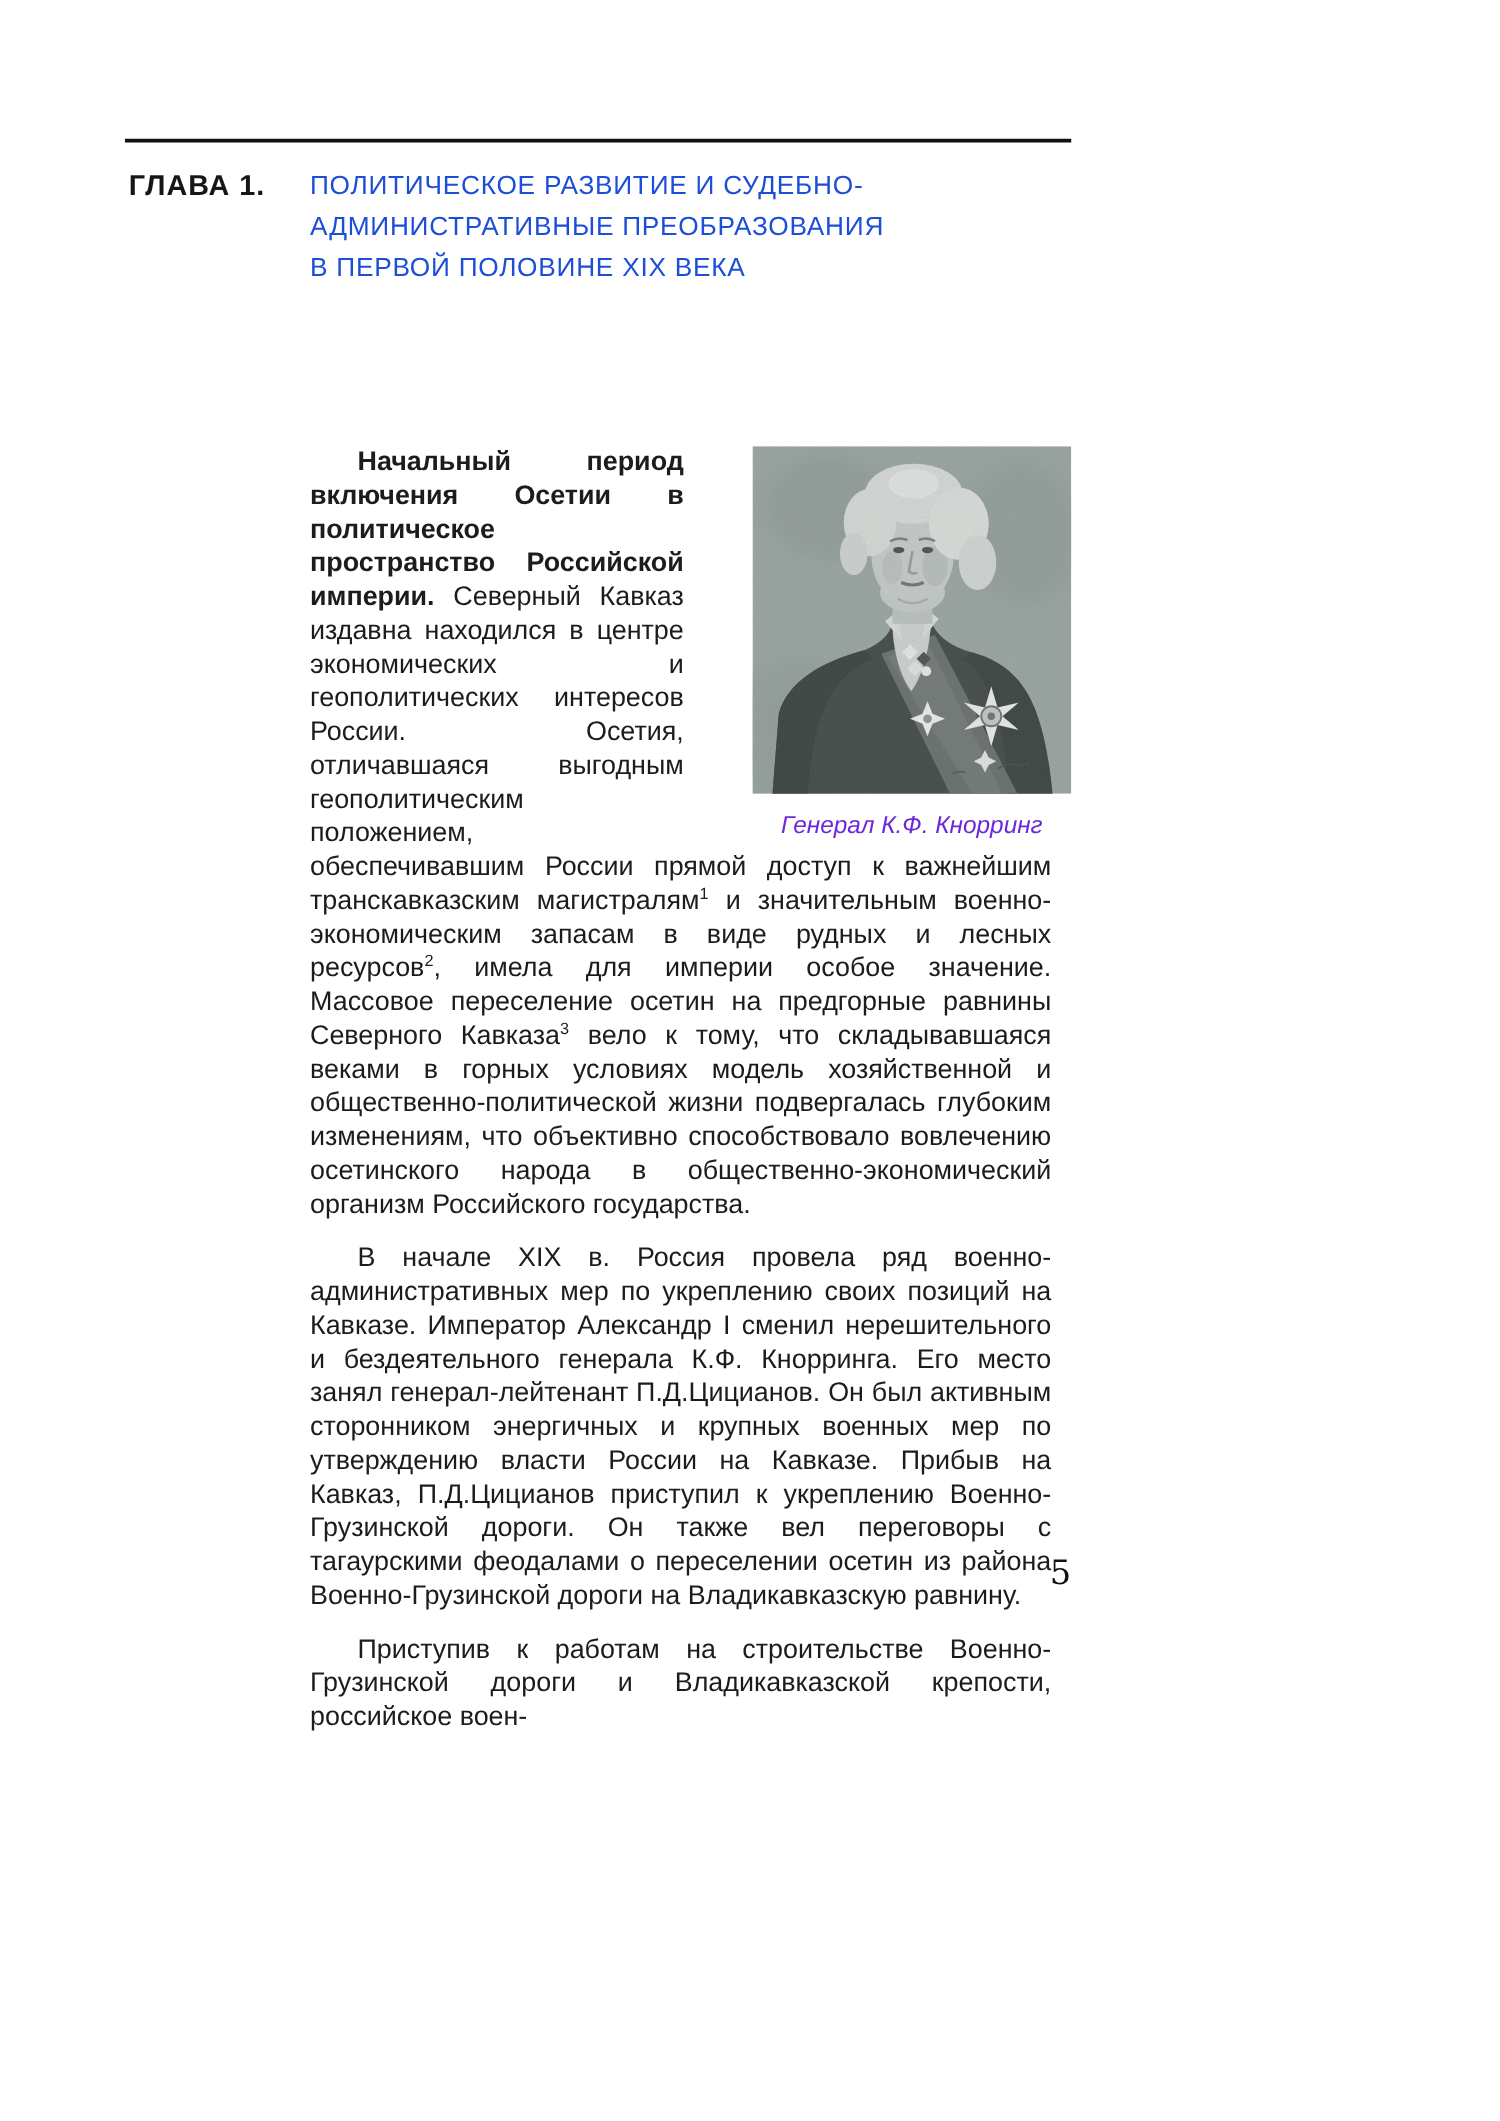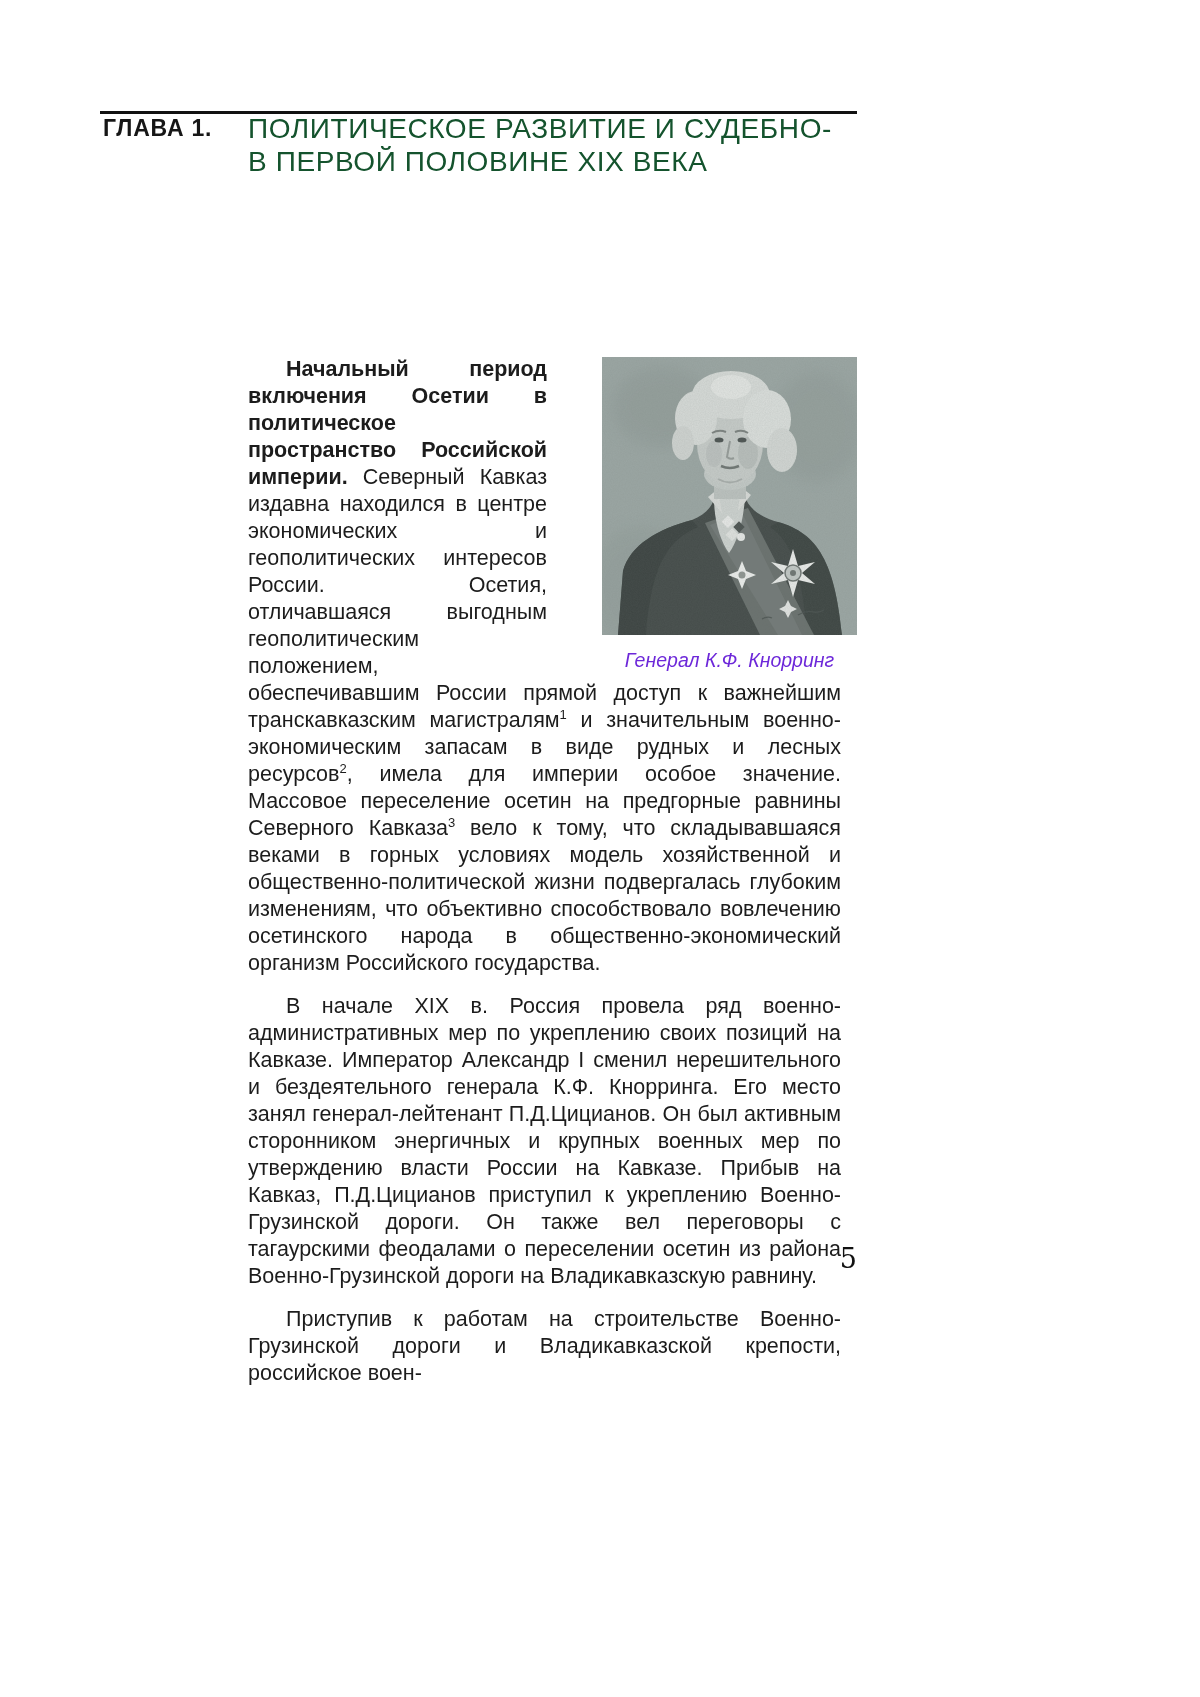--- a/index.html
+++ b/index.html
@@ -10,31 +10,31 @@
     background:#ffffff;
     font-family:"Liberation Sans",sans-serif;
     color:#1c1c1c;
     overflow:hidden;
   }
   .top-rule{
     position:absolute;left:100px;top:111px;
     width:757px;height:3px;background:#111;
   }
   .chapter-row{
-    position:absolute;left:103px;top:112px;width:760px;
+    position:absolute;left:103px;top:132px;width:760px;
     display:flex;align-items:flex-start;
   }
   .chapter-label{
     width:145px;flex:0 0 145px;
     font-size:23px;font-weight:bold;letter-spacing:0.8px;
     line-height:33px;color:#161616;
   }
   .chapter-title{
-    font-size:28px;font-weight:normal;letter-spacing:0.6px;
-    line-height:33px;color:#14532d;
+    font-size:21px;font-weight:normal;letter-spacing:0.6px;
+    line-height:33px;color:#1d4ed8;
   }
   .content{
     position:absolute;left:232px;top:340px;width:625px;
     font-size:21.5px;line-height:27px;text-align:justify;
   }
   .content p{margin:16px;text-indent:38px;}
   .portrait-figure{
     float:right;width:255px;margin:17px 0 6px 55px;
   }
   .portrait{
@@ -60,20 +60,21 @@
 <body>
 
 <div class="page">
 
   <div class="top-rule"></div>
 
   <div class="chapter-row">
     <div class="chapter-label">ГЛАВА 1.</div>
     <div class="chapter-title">
       <div>ПОЛИТИЧЕСКОЕ РАЗВИТИЕ И СУДЕБНО-</div>
+      <div>АДМИНИСТРАТИВНЫЕ ПРЕОБРАЗОВАНИЯ</div>
       <div>В ПЕРВОЙ ПОЛОВИНЕ XIX ВЕКА</div>
     </div>
   </div>
 
   <div class="content">
 
     <figure class="portrait-figure" style="margin-top:17px;margin-right:0;margin-bottom:6px;">
       <div class="portrait">
         <svg viewBox="0 0 255 278" width="255" height="278" xmlns="http://www.w3.org/2000/svg" role="img">
           <defs>

